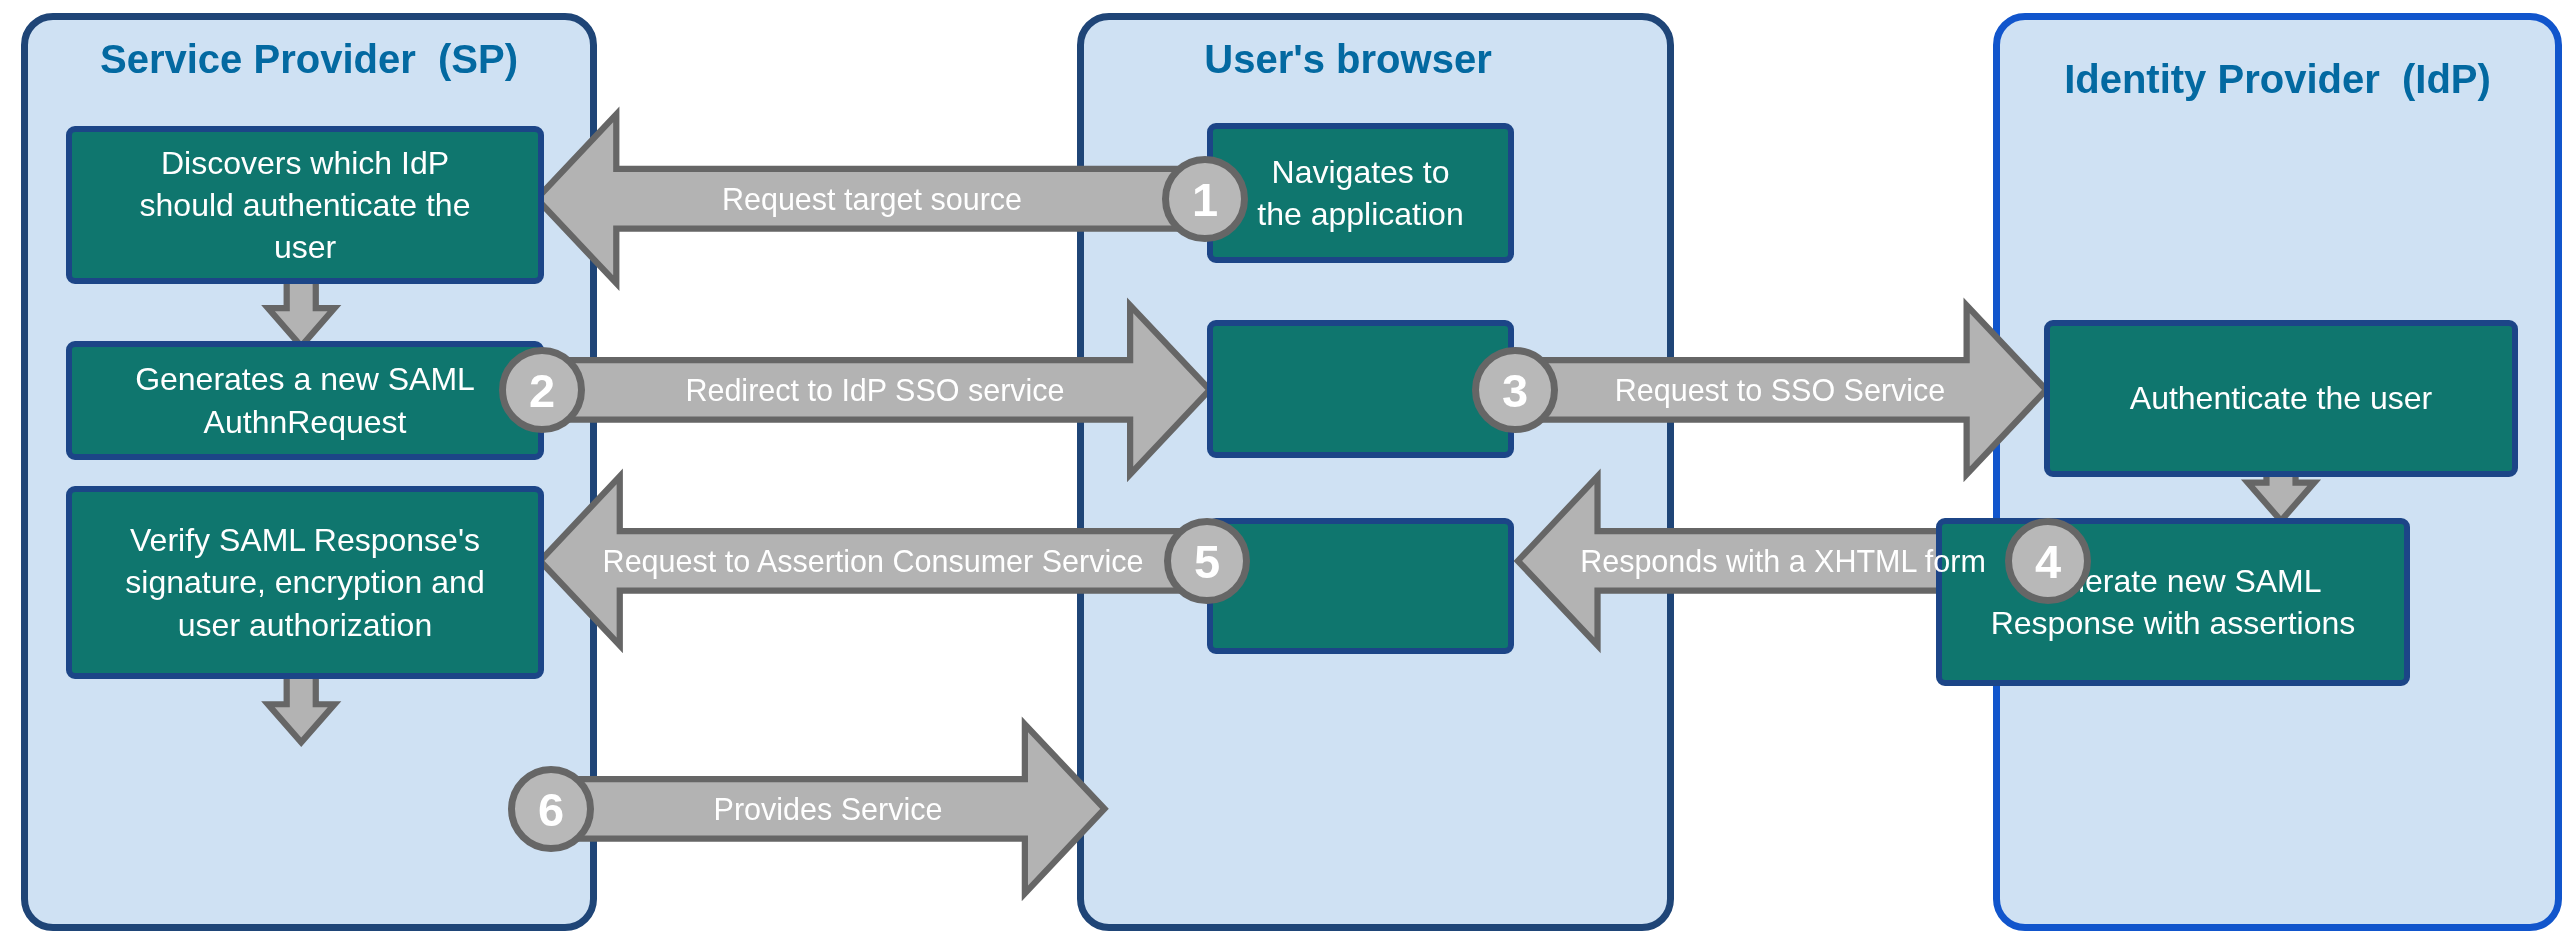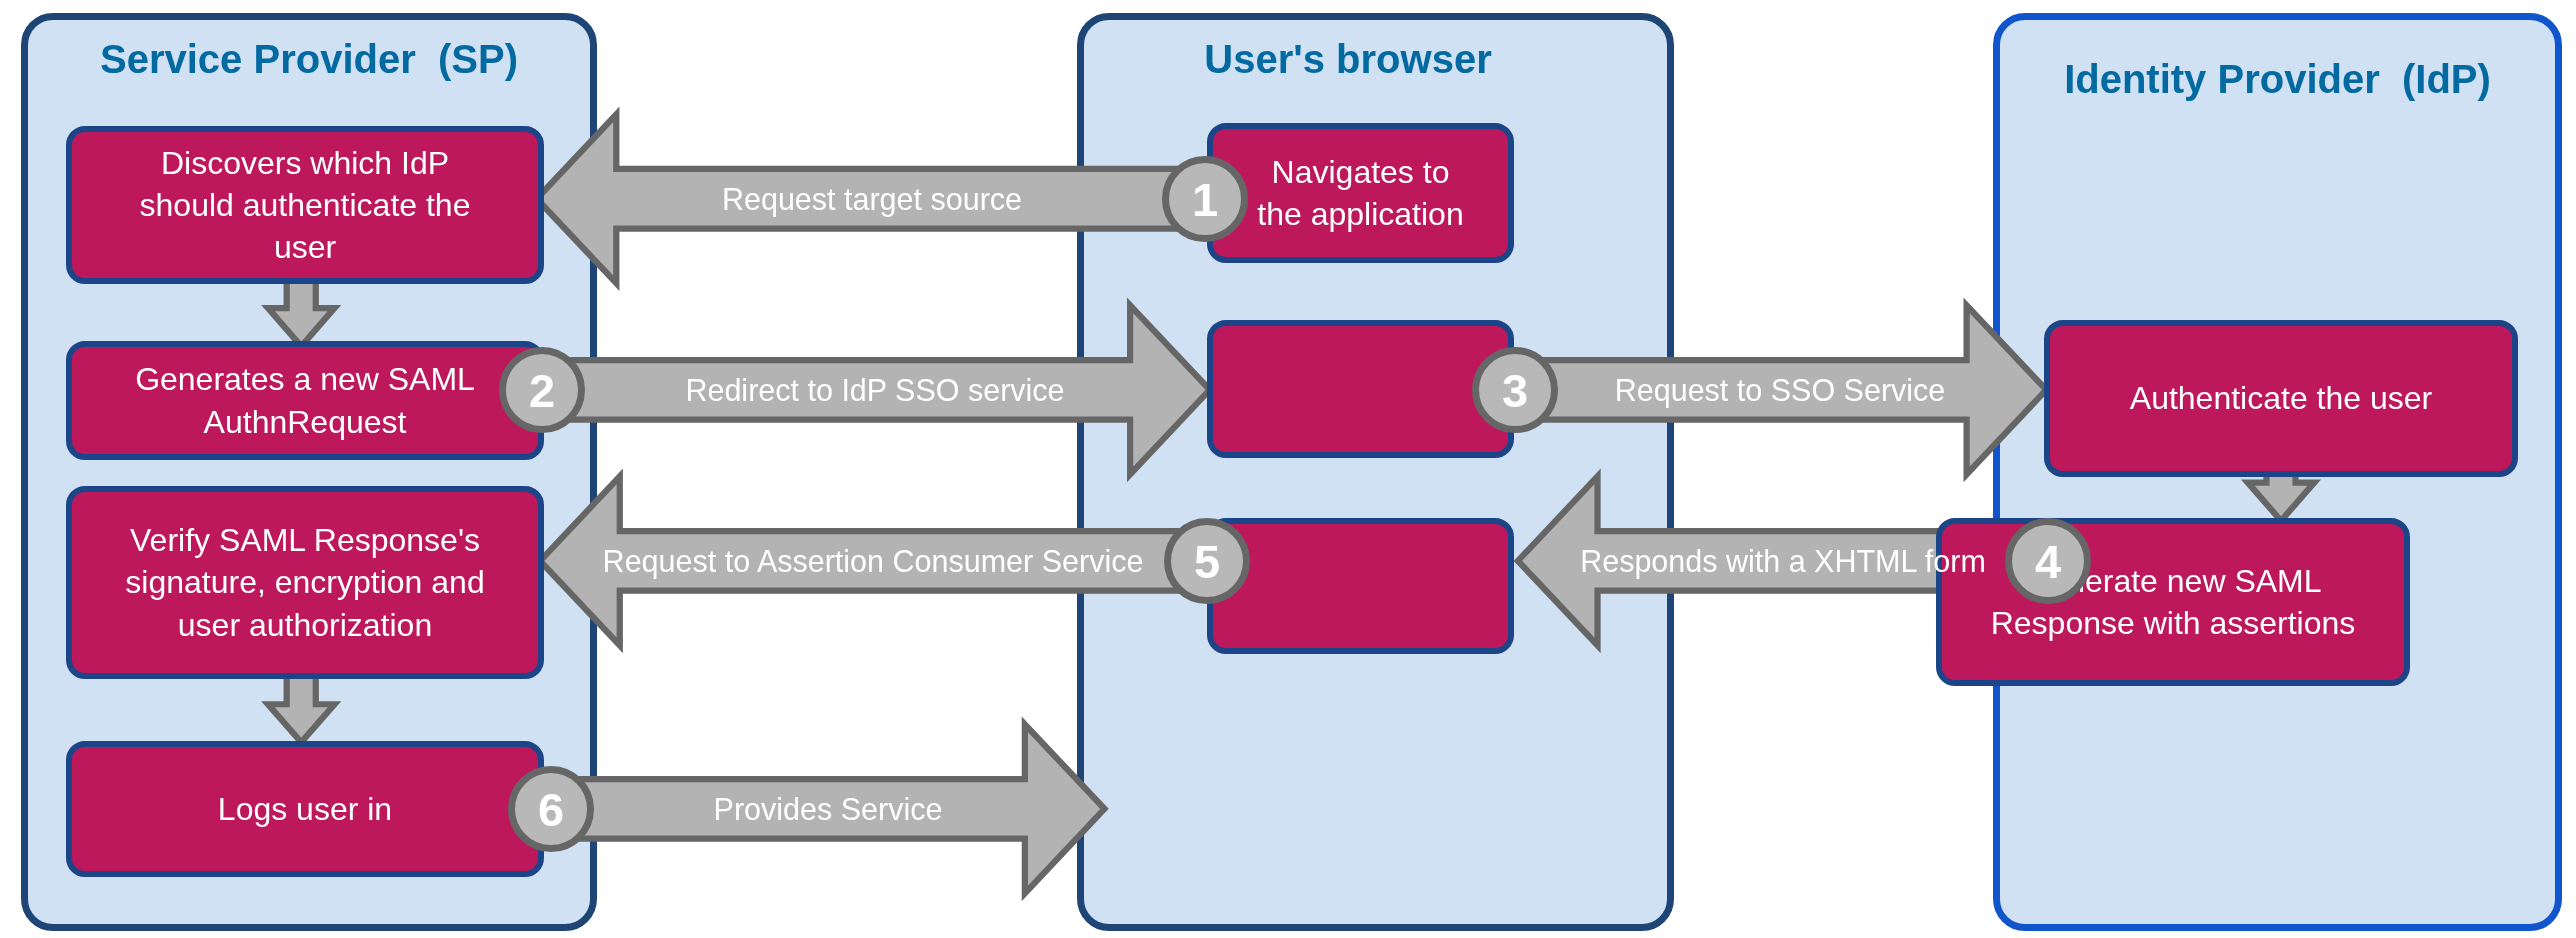--- a/index.html
+++ b/index.html
@@ -27,23 +27,23 @@
     white-space: pre;
     z-index: 2;
   }
   .arrow-layer {
     position: absolute;
     left: 0; top: 0;
     z-index: 3;
   }
   .node {
     position: absolute;
-    background: #be185d;
+    background: #0f766e;
     border: 6.2px solid #1c4587;
-    border-radius: 19px;
+    border-radius: 9px;
     box-sizing: border-box;
     display: flex;
     align-items: center;
     justify-content: center;
     z-index: 4;
   }
   .node .node-label {
     color: #ffffff;
     font-size: 32px;
     line-height: 1.32;
@@ -112,23 +112,20 @@
 
   <div class="node" style="left:66px; top:126px; width:478px; height:158px;">
     <div class="node-label" style="max-width:377px;">Discovers which IdP should authenticate the user</div>
   </div>
   <div class="node" style="left:66px; top:341px; width:478px; height:119px;">
     <div class="node-label" style="max-width:388px;">Generates a new SAML AuthnRequest</div>
   </div>
   <div class="node" style="left:66px; top:486px; width:478px; height:193px;">
     <div class="node-label" style="max-width:409px;">Verify SAML Response's signature, encryption and user authorization</div>
   </div>
-  <div class="node" style="left:66px; top:741px; width:478px; height:136px;">
-    <div class="node-label">Logs user in</div>
-  </div>
 
   <div class="node" style="left:1207px; top:123px; width:307px; height:140px;">
     <div class="node-label" style="max-width:222px;">Navigates to the application</div>
   </div>
   <div class="node" style="left:1207px; top:320px; width:307px; height:138px;"></div>
   <div class="node" style="left:1207px; top:518px; width:307px; height:136px;"></div>
 
   <div class="node" style="left:2044px; top:320px; width:474px; height:157px;">
     <div class="node-label">Authenticate the user</div>
   </div>

